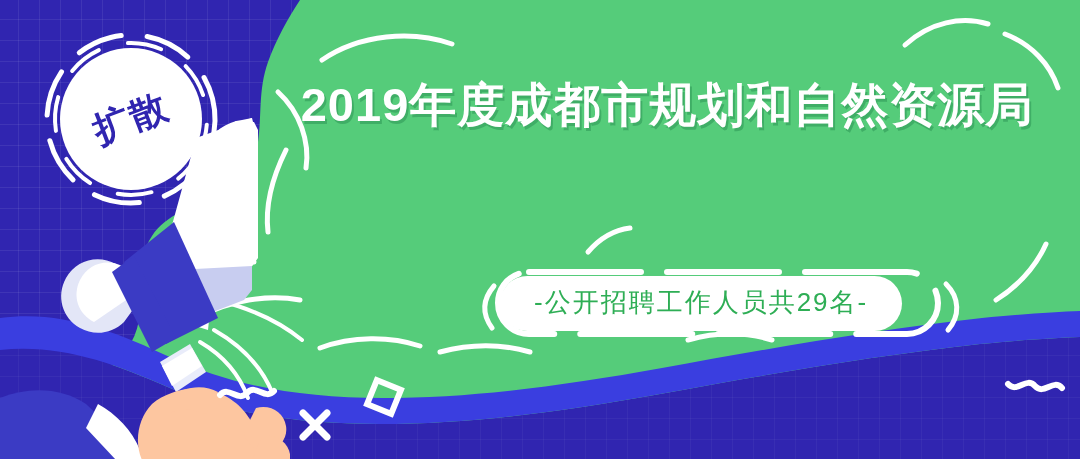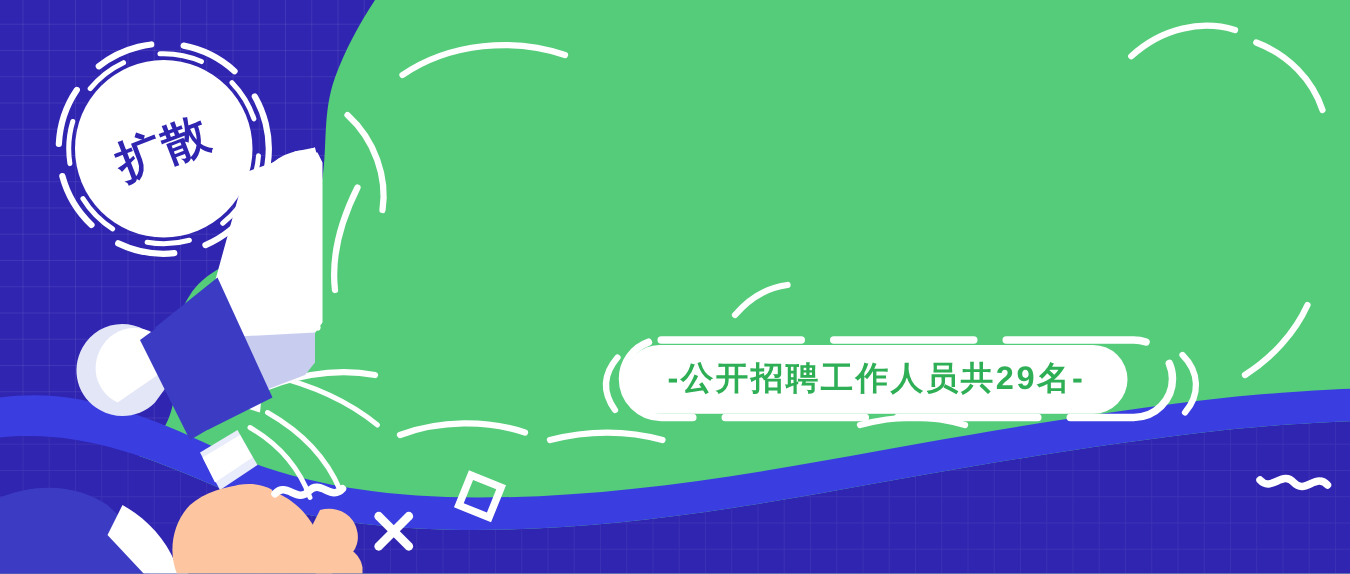--- a/index.html
+++ b/index.html
@@ -67,21 +67,21 @@
     left: 500px;
     top: 276px;
     z-index: 7;
   }
   .badge-pill {
     background: #ffffff;
     color: #2eae55;
     border-radius: 34px;
     padding: 9px 34px 11px 34px;
     font-size: 26px;
-    font-weight: bold;
+    font-weight: normal;
     letter-spacing: 2px;
     white-space: nowrap;
   }
 
   
   .stamp {
     position: absolute;
     left: 60px;
     top: 48px;
     width: 142px;
@@ -253,19 +253,20 @@
     <path fill="none" stroke="#ffffff" stroke-width="5" stroke-linecap="round" d="M 946,284 C 960,298 960,316 948,330"></path>
     <path fill="none" stroke="#ffffff" stroke-width="5" stroke-linecap="round" d="M 494,286 C 482,300 482,314 492,328"></path>
 
   </svg>
 
   <div class="stamp">
     <span class="stamp-text">扩散</span>
   </div>
 
   <div class="headline">
+    <div class="headline-line line1">2019年度成都市规划和自然资源局</div>
   </div>
 
   <div class="badge-wrap">
     <div class="badge-pill">-公开招聘工作人员共29名-</div>
   </div>
 
 </div>
 
 </body></html>

